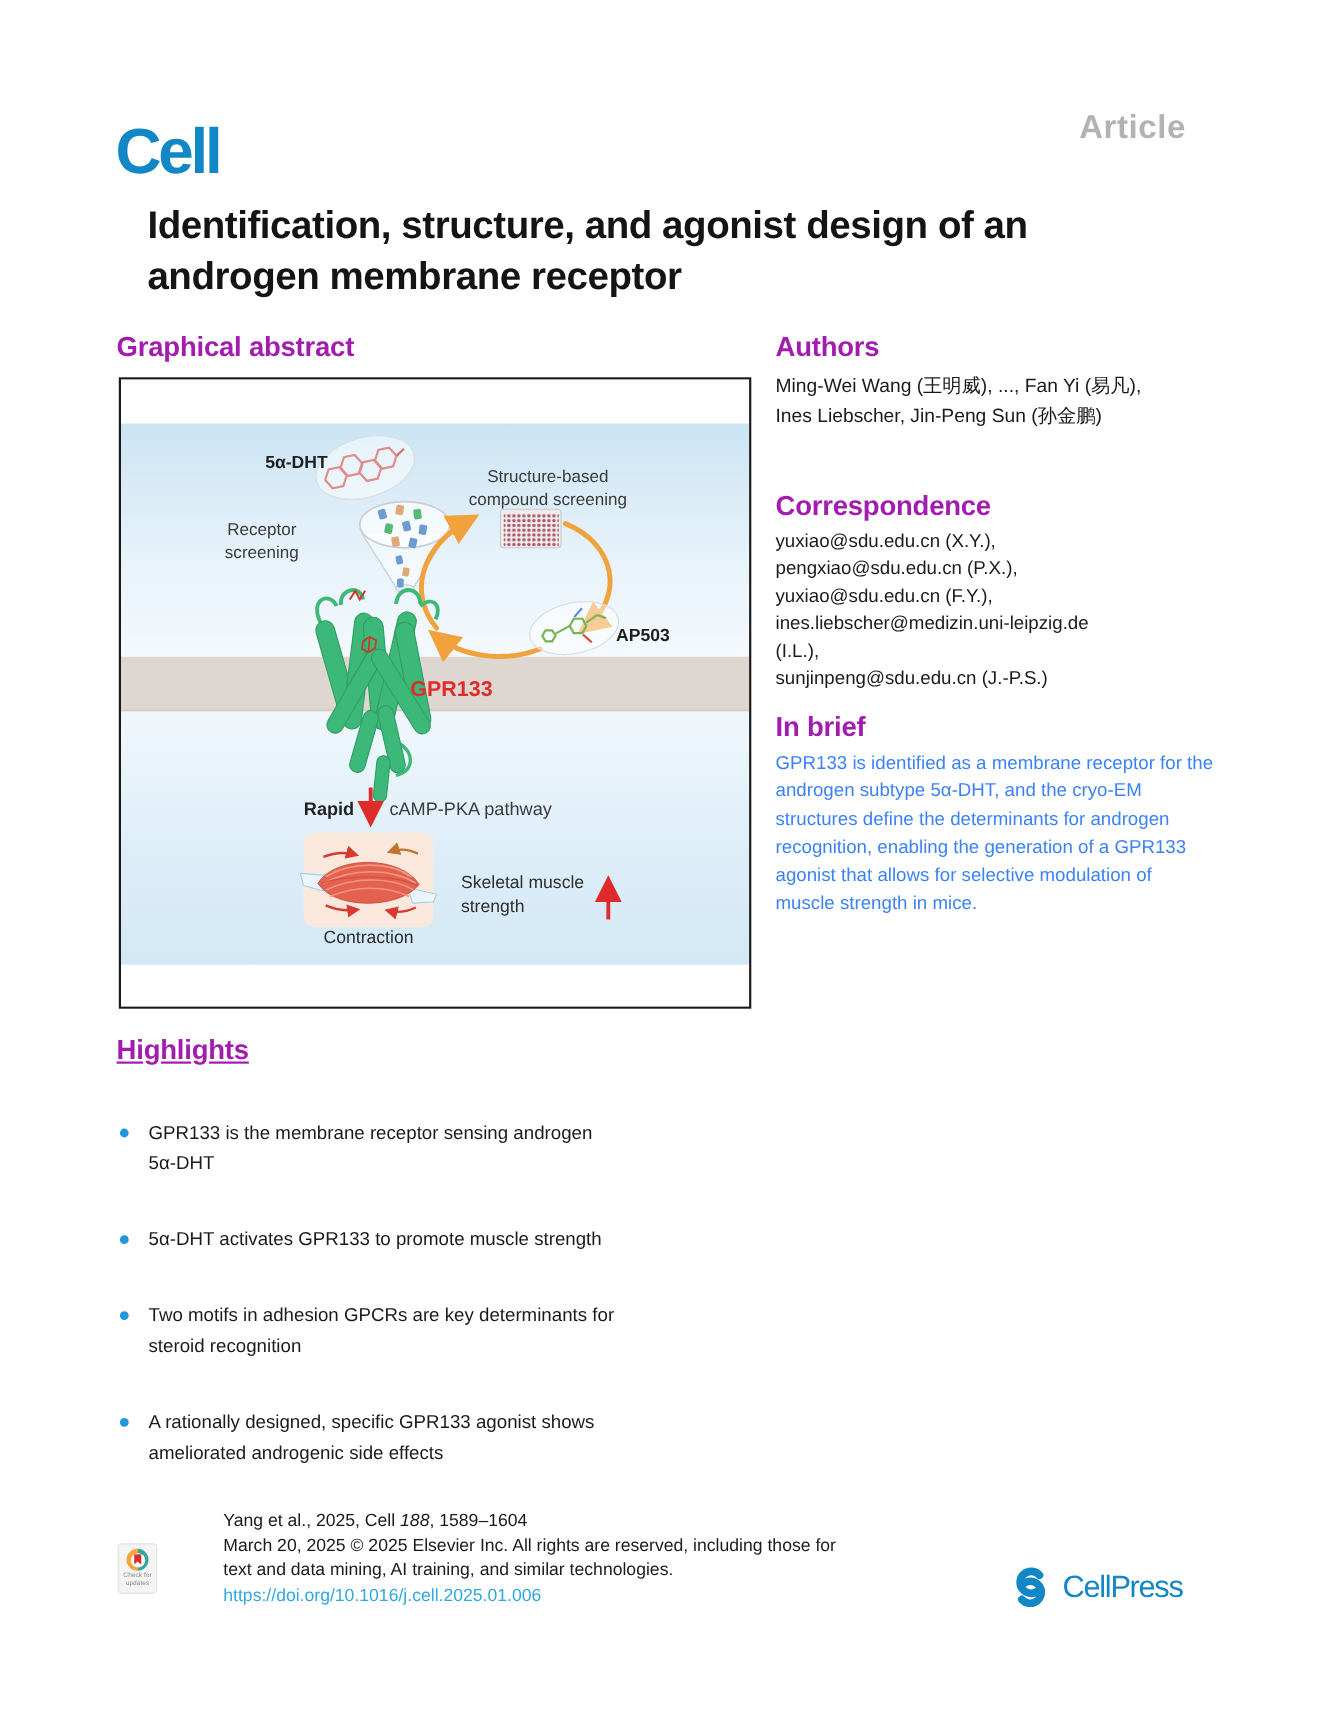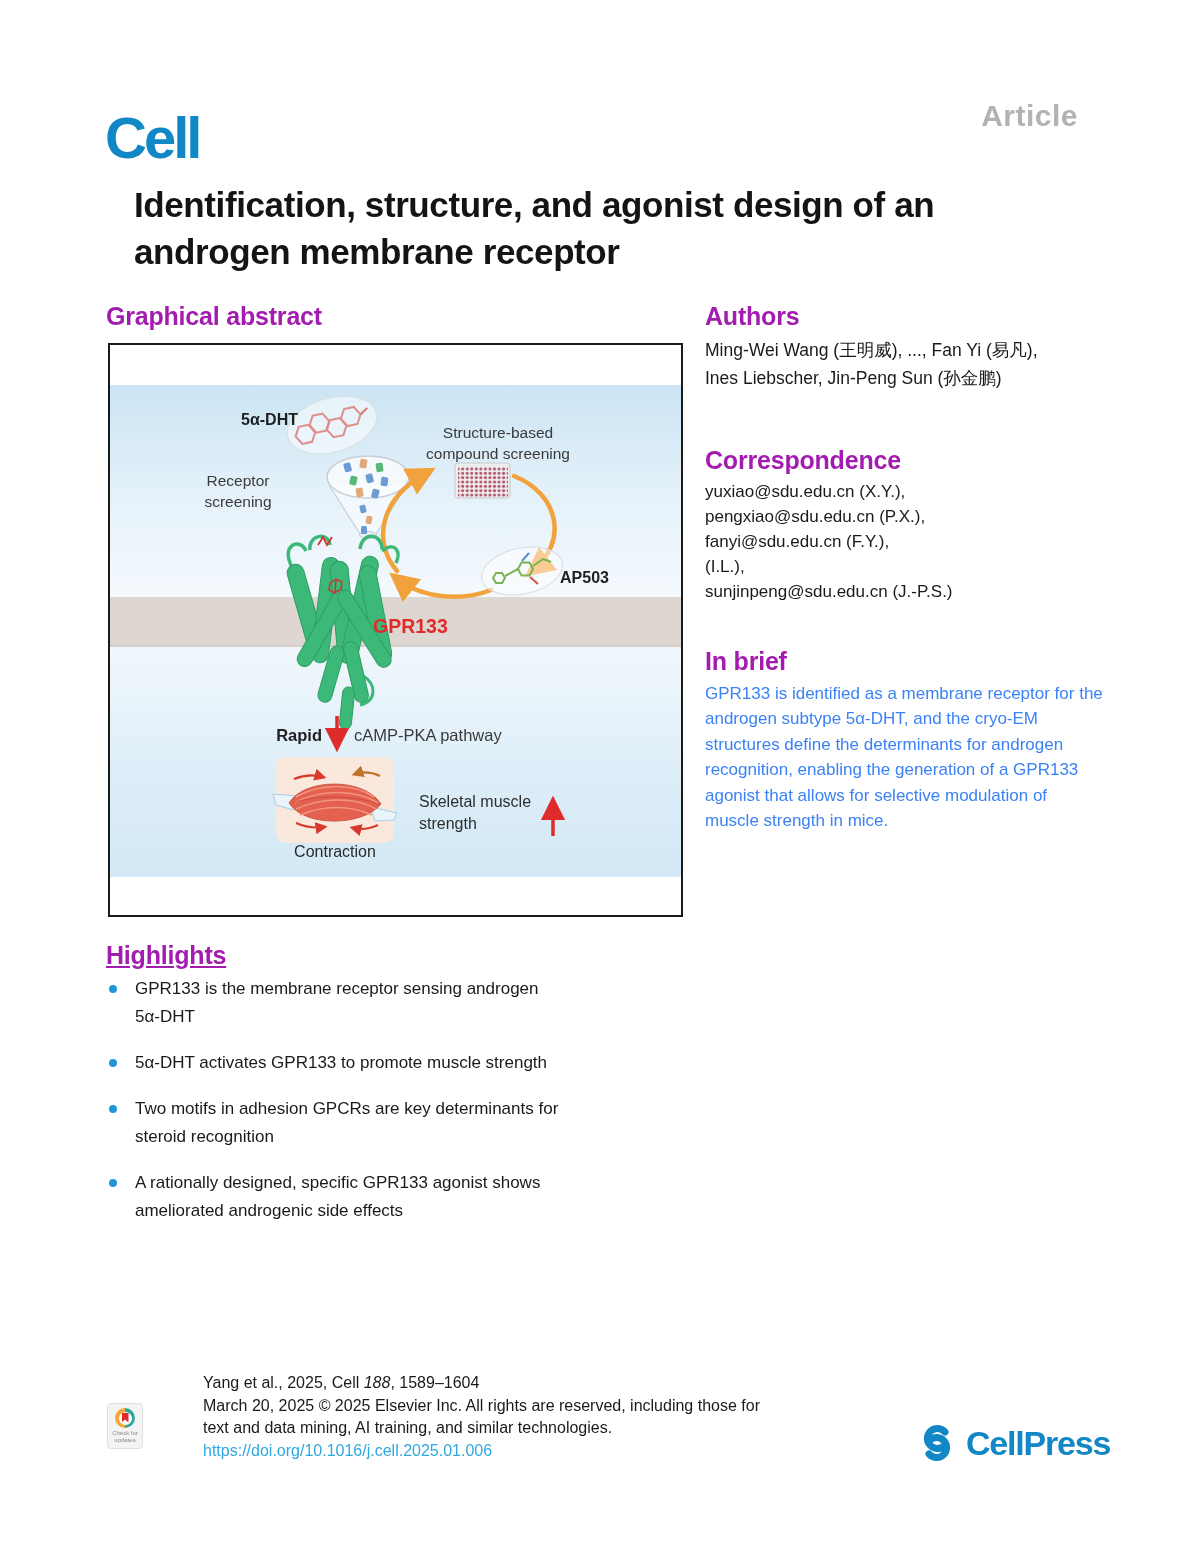--- a/index.html
+++ b/index.html
@@ -21,38 +21,38 @@
 
   #authors-head{left:705px;top:302px;}
   #authors-lines{left:705px;top:336px;width:420px;font-size:17.5px;line-height:28px;}
   #corr-head{left:705px;top:446px;}
   #corr-lines{left:705px;top:479px;width:420px;font-size:17px;line-height:25px;}
   #inbrief-head{left:705px;top:647px;}
   #inbrief-text{left:705px;top:681px;width:398px;}
 
   #hl-head{left:106px;top:941px;text-decoration:underline;}
   #hl-list{left:107px;top:975px;width:600px;}
-  .hl-item{display:flex;margin-bottom:18px;}
+  .hl-item{display:flex;margin-bottom:18px;margin-top:41px;}
   .hl-dot{width:8px;height:8px;border-radius:50%;background:#2196d8;margin:10px 18px 0 2px;flex:0 0 8px;}
   .hl-text{font-size:17px;line-height:28px;color:#1a1a1a;width:560px;}
 
   #footer-text{left:203px;top:1372px;width:640px;font-size:16px;line-height:22.5px;color:#1a1a1a;}
   #doi-link{color:#2fa8df;cursor:pointer;}
   .ital{font-style:italic;}
 
   #check-badge{left:107px;top:1403px;width:36px;height:46px;background:#f4f4f4;border:1px solid #e0e0e0;
     border-radius:4px;display:flex;flex-direction:column;align-items:center;padding-top:4px;box-sizing:border-box;cursor:pointer;}
   #check-circle{width:20px;height:20px;border-radius:50%;background:conic-gradient(#2fa79b 0 50%,#f5a73b 50% 100%);
     display:flex;align-items:center;justify-content:center;}
   #check-inner{width:13px;height:13px;border-radius:50%;background:#fff;display:flex;align-items:flex-start;justify-content:center;}
   #check-bookmark{width:7px;height:10px;background:#e02b2b;clip-path:polygon(0 0,100% 0,100% 100%,50% 70%,0 100%);margin-top:1px;}
   .check-txt{font-size:6px;line-height:7px;color:#8a8a8a;text-align:center;margin-top:2px;}
 
   #cellpress-logo{left:913px;top:1423px;display:flex;align-items:center;cursor:pointer;}
-  #cp-text{font-size:34px;font-weight:bold;color:#1287c5;letter-spacing:-1.2px;margin-left:5px;}
+  #cp-text{font-size:28px;font-weight:normal;color:#1287c5;letter-spacing:-1.2px;margin-left:5px;}
 </style>
 </head>
 <body>
 
 <div class="abs" id="cell-logo">Cell</div>
 <div class="abs" id="article-label">Article</div>
 
 <div class="abs" id="title">
   <div>Identification, structure, and agonist design of an</div>
   <div>androgen membrane receptor</div>
@@ -219,21 +219,22 @@
 <div class="abs sec-head" id="authors-head">Authors</div>
 <div class="abs" id="authors-lines">
   <div>Ming-Wei Wang (王明威), ..., Fan Yi (易凡),</div>
   <div>Ines Liebscher, Jin-Peng Sun (孙金鹏)</div>
 </div>
 
 <div class="abs sec-head" id="corr-head">Correspondence</div>
 <div class="abs" id="corr-lines">
   <div>yuxiao@sdu.edu.cn (X.Y.),</div>
   <div>pengxiao@sdu.edu.cn (P.X.),</div>
-  <div>fanyi@sdu.edu.cn (F.Y.),</div>
+  <div>yuxiao@sdu.edu.cn (F.Y.),</div>
+  <div>ines.liebscher@medizin.uni-leipzig.de</div>
   <div>(I.L.),</div>
   <div>sunjinpeng@sdu.edu.cn (J.-P.S.)</div>
 </div>
 
 <div class="abs sec-head" id="inbrief-head">In brief</div>
 <div class="abs body-txt" id="inbrief-text">GPR133 is identified as a membrane receptor for the androgen subtype 5α-DHT, and the cryo-EM structures define the determinants for androgen recognition, enabling the generation of a GPR133 agonist that allows for selective modulation of muscle strength in mice.</div>
 
 <div class="abs sec-head" id="hl-head">Highlights</div>
 <div class="abs" id="hl-list">
   <div class="hl-item">

